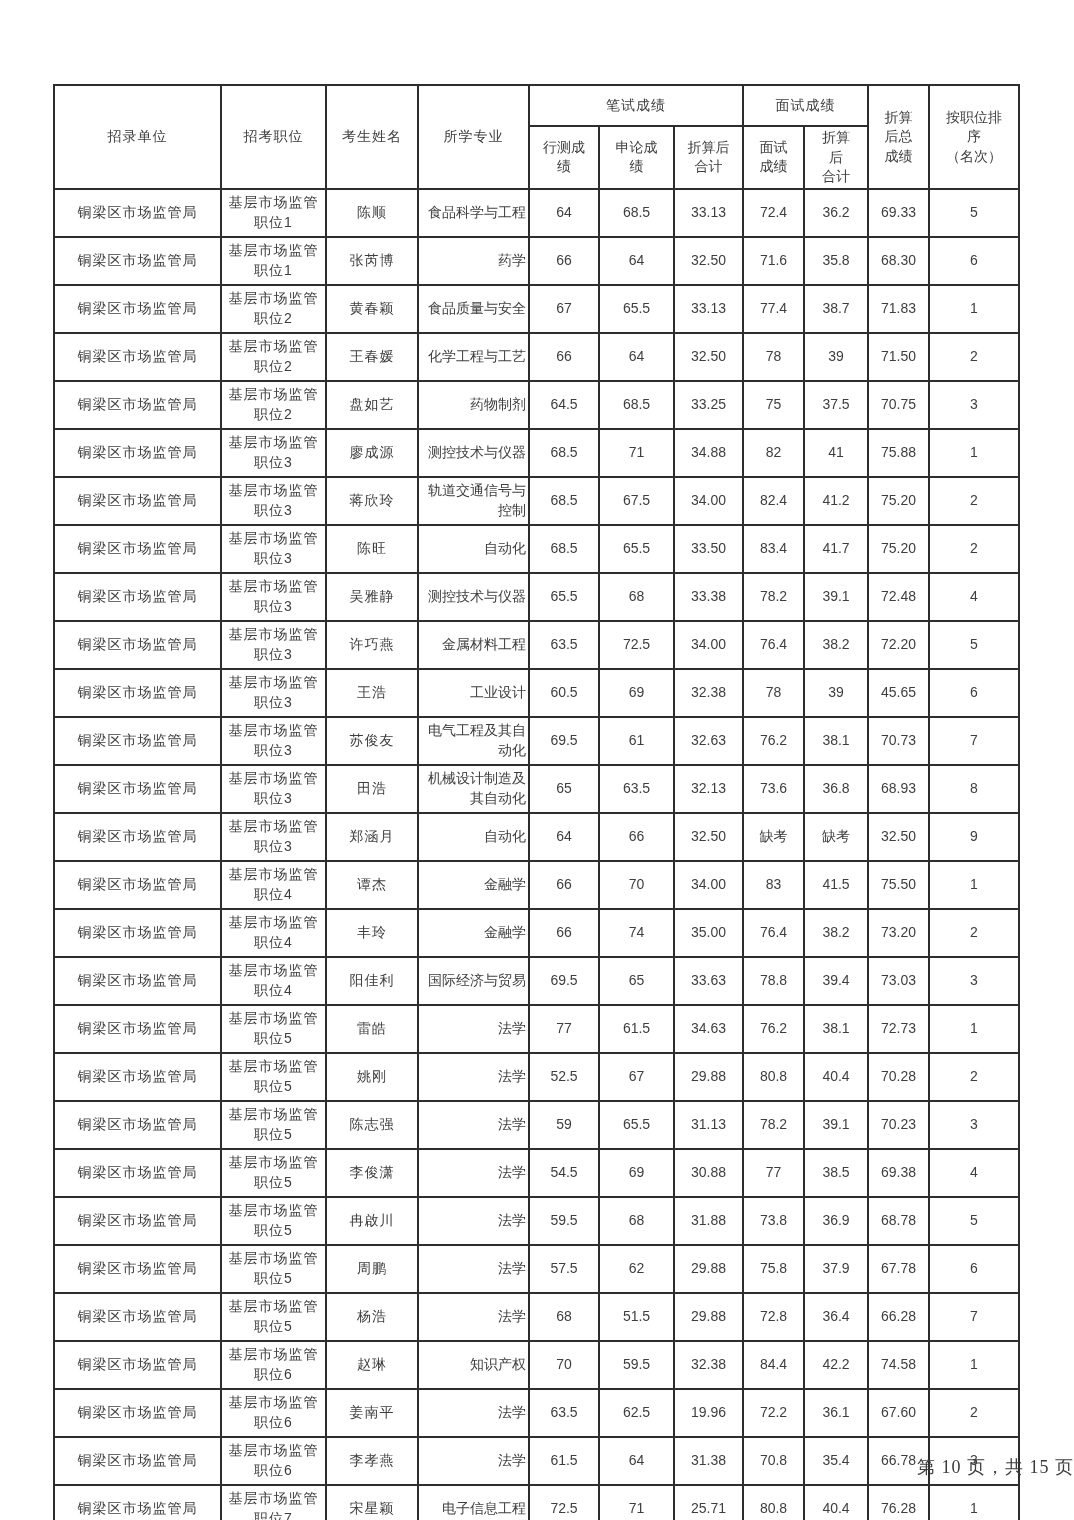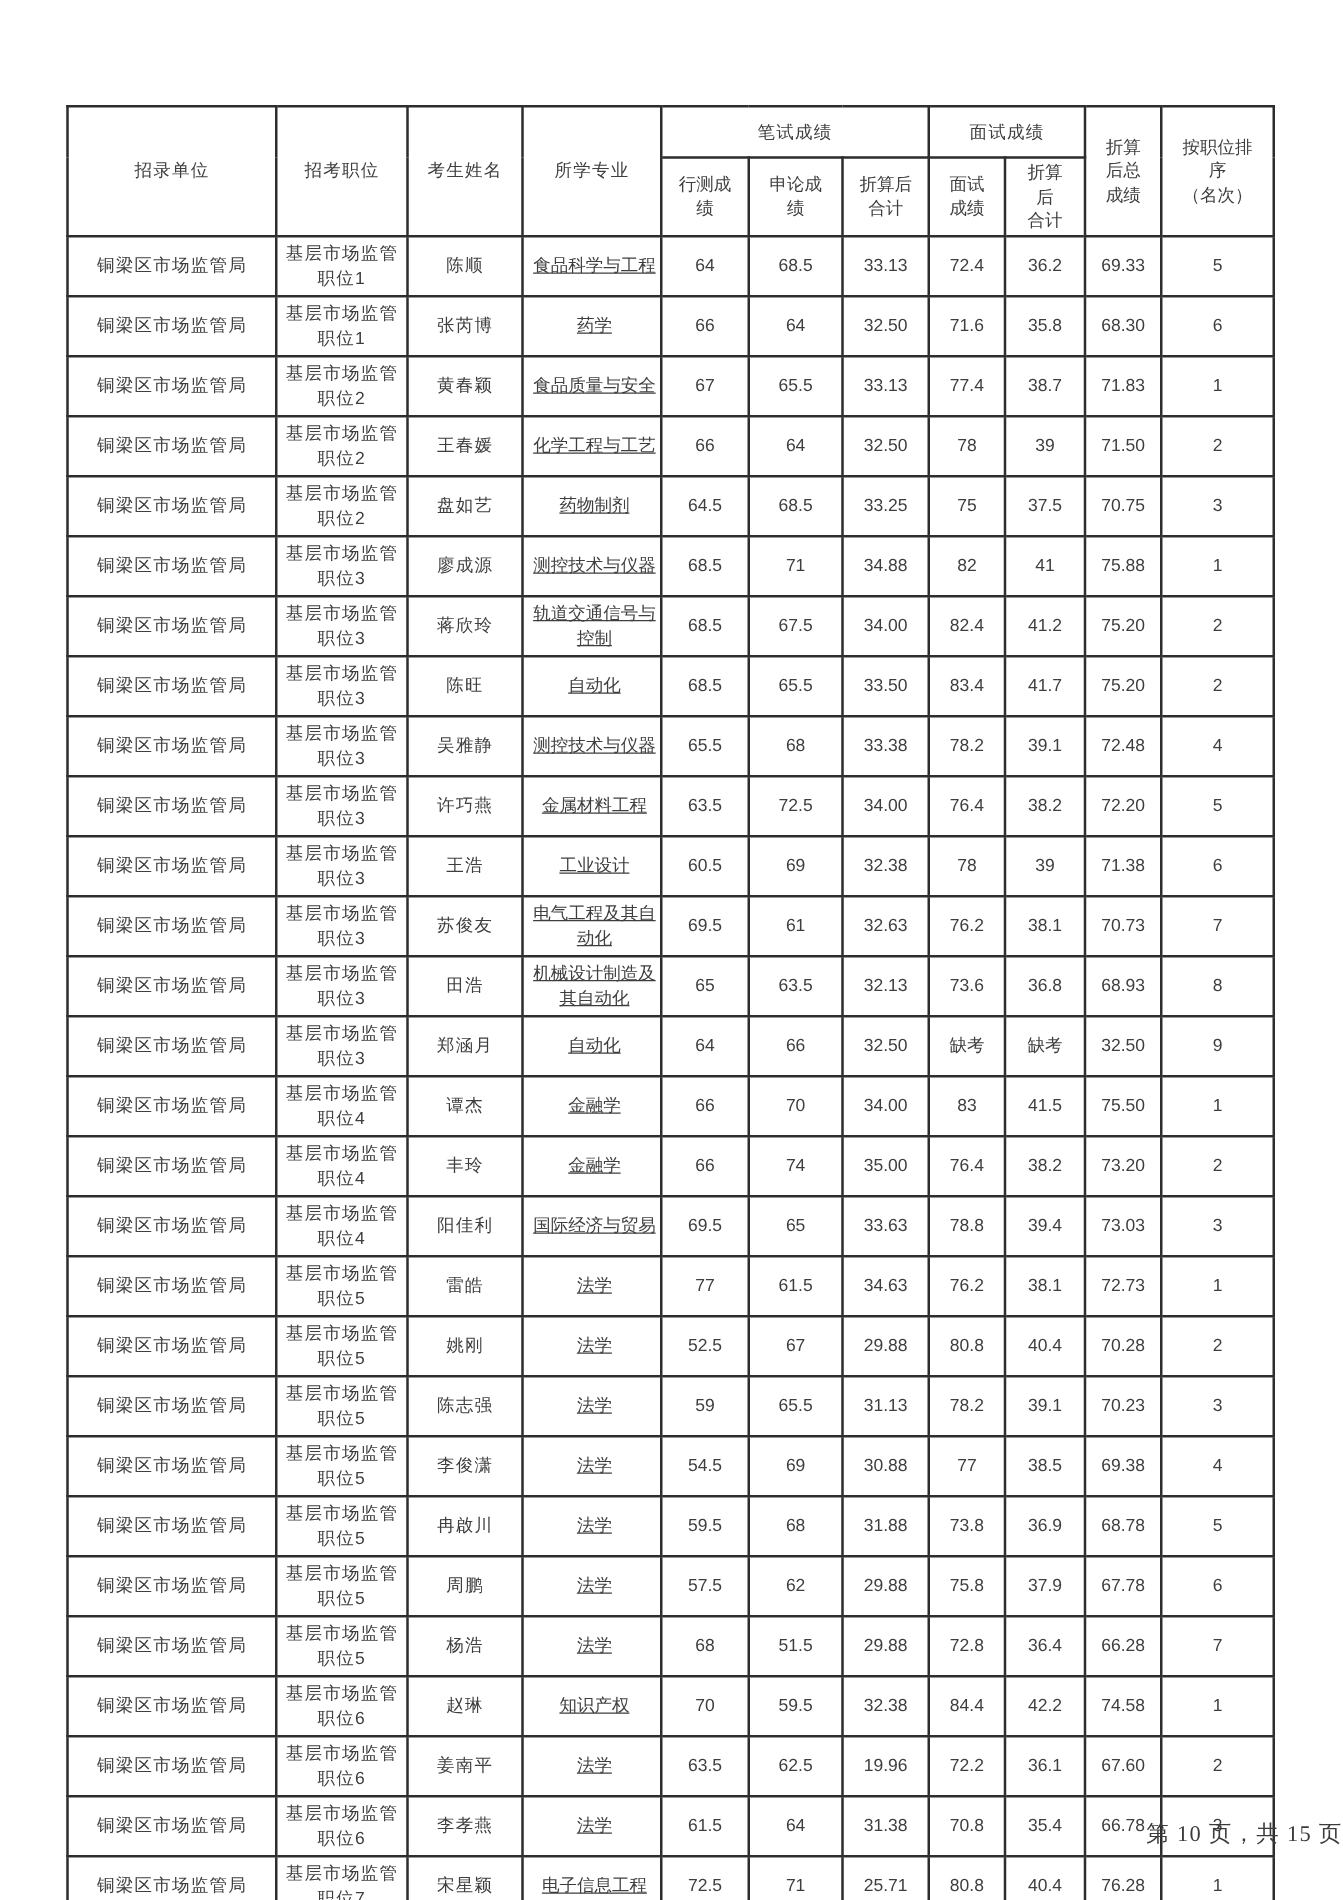--- a/index.html
+++ b/index.html
@@ -44,24 +44,23 @@
   thead tr.hrow1 th { height: 37px; margin-top: 28px; }
   thead tr.hrow2 th { height: 44px; }
   th.tight { letter-spacing: 0; padding: 1px 12px; }
   .prewrap { white-space: pre-line; }
   tbody td {
     height: 44px;
     padding: 1px 2px;
     letter-spacing: 1px;
   }
   tbody td.major {
-    text-align: center;
+    text-align: right;
     padding-left: 6px;
     letter-spacing: 0;
-    text-decoration: underline;
   }
   tbody td.num {
     letter-spacing: 0;
   }
   .page-footer {
     position: absolute;
     top: 1455px;
     left: 0;
     width: 100%;
     text-align: right;
@@ -247,21 +246,21 @@
         <tr>
           <td class="unit">铜梁区市场监管局</td>
           <td class="position">基层市场监管职位3</td>
           <td class="name">王浩</td>
           <td class="major">工业设计</td>
           <td class="num">60.5</td>
           <td class="num">69</td>
           <td class="num">32.38</td>
           <td class="num">78</td>
           <td class="num">39</td>
-          <td class="num">71.38</td>
+          <td class="num">45.65</td>
           <td class="num">6</td>
         </tr>
         <tr>
           <td class="unit">铜梁区市场监管局</td>
           <td class="position">基层市场监管职位3</td>
           <td class="name">苏俊友</td>
           <td class="major">电气工程及其自动化</td>
           <td class="num">69.5</td>
           <td class="num">61</td>
           <td class="num">32.63</td>

